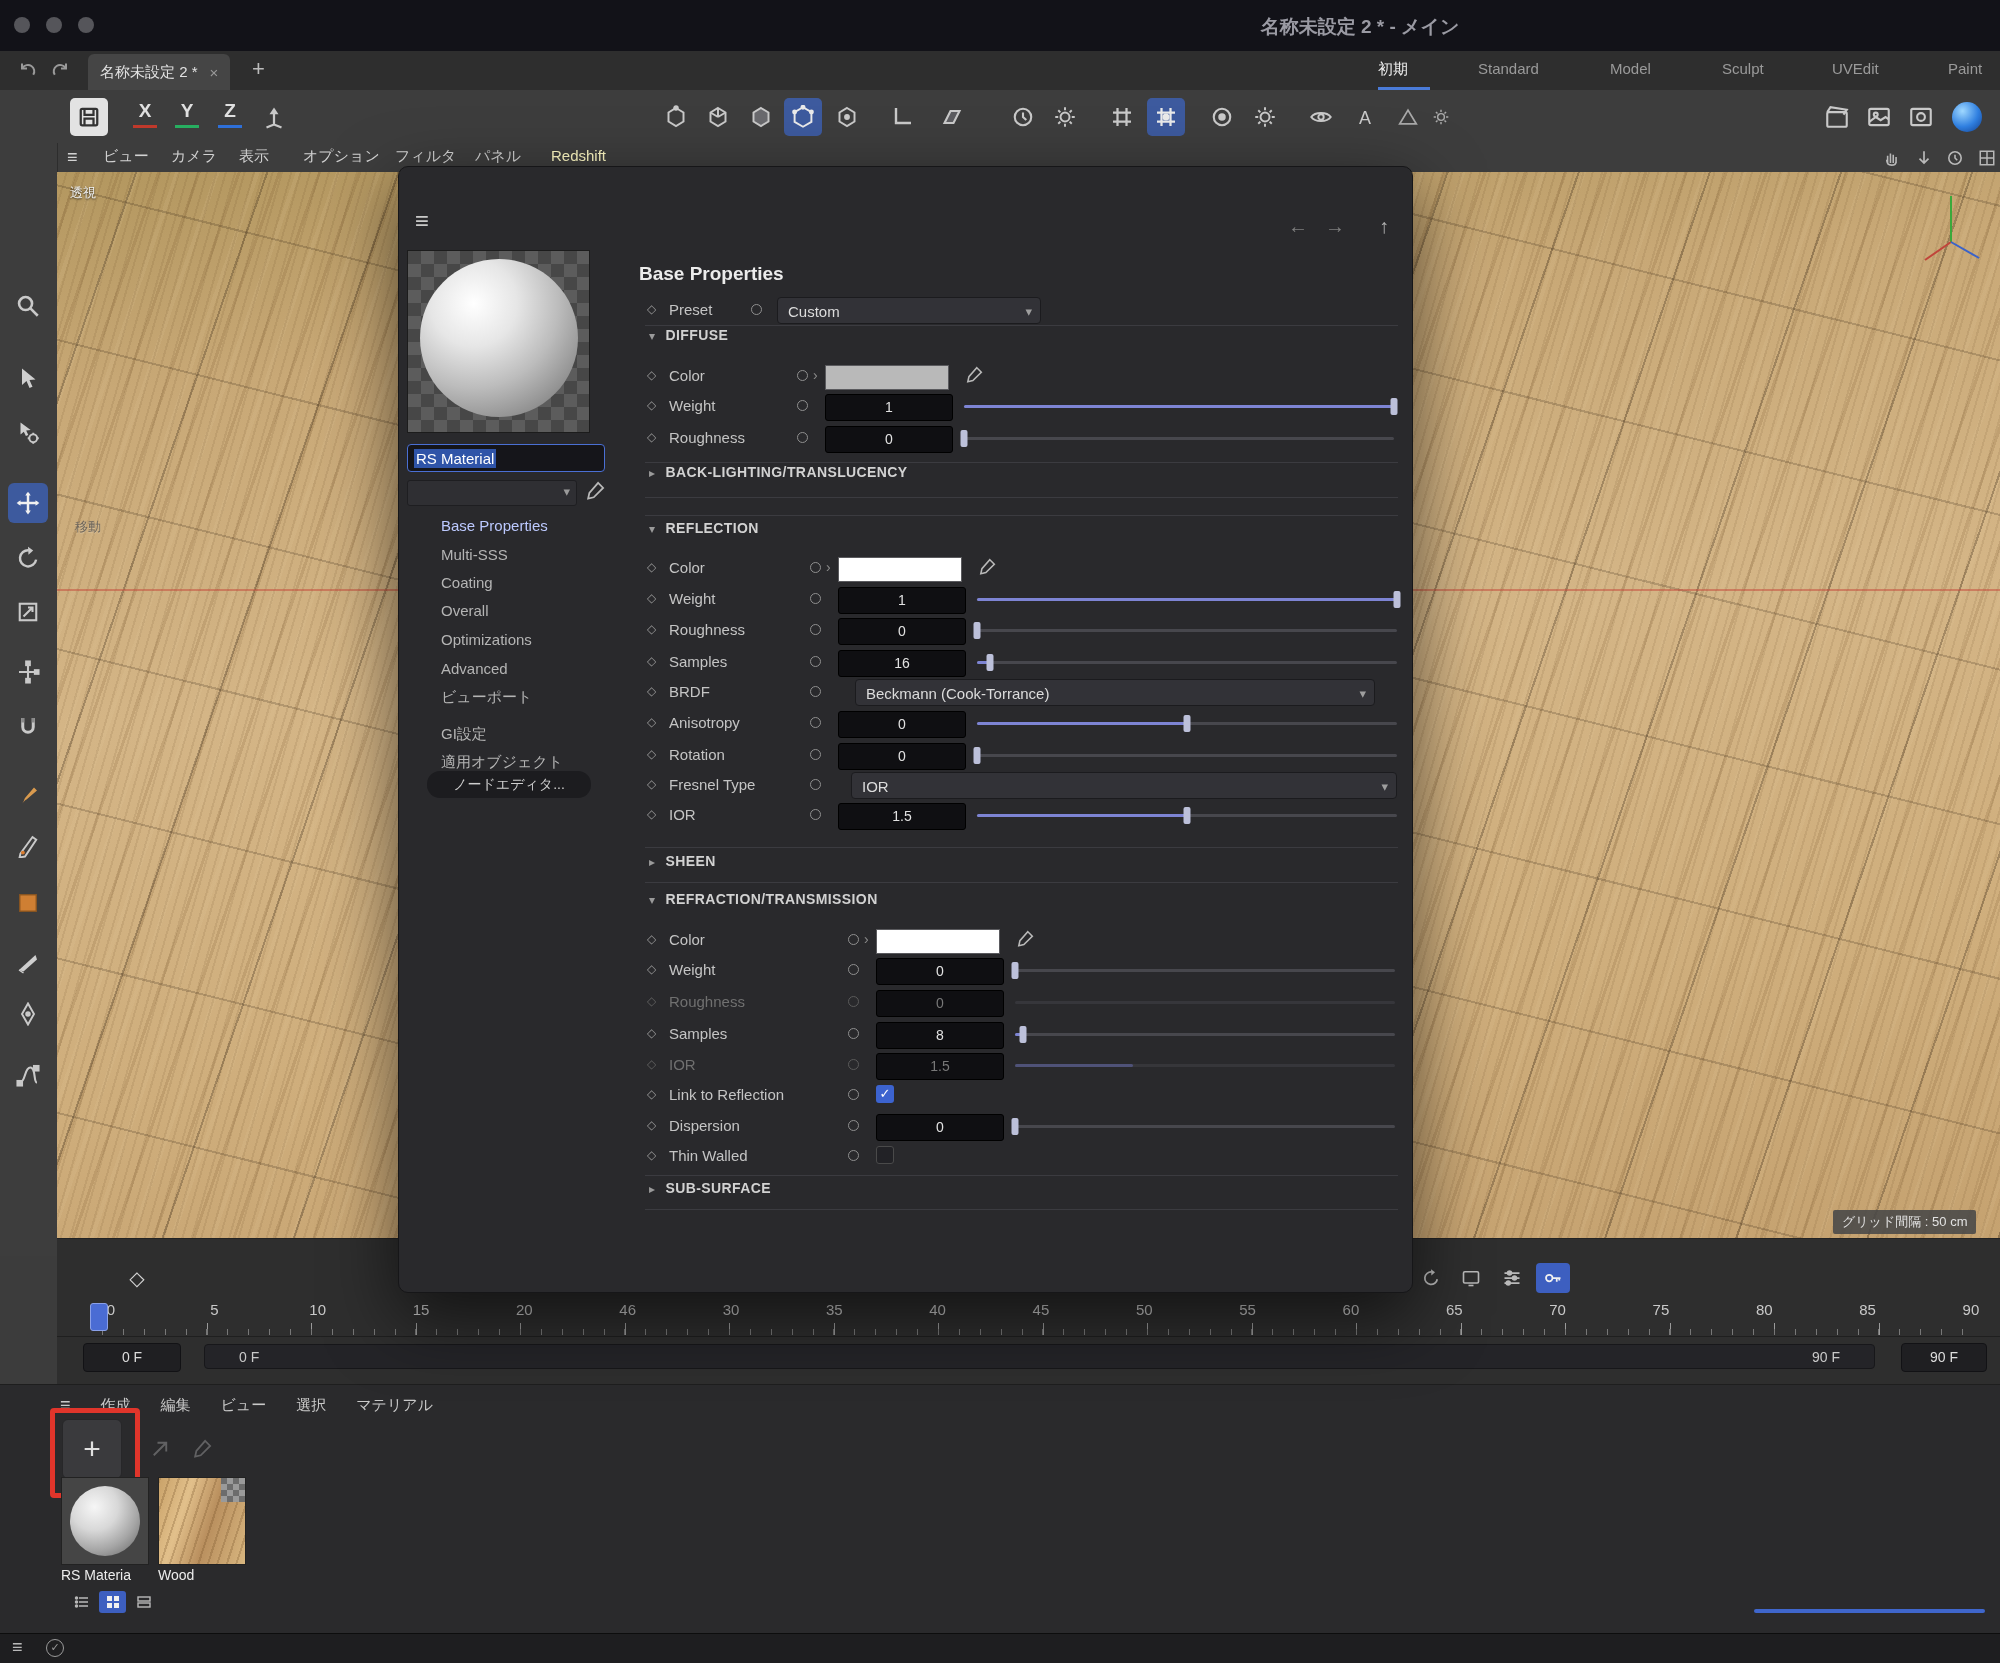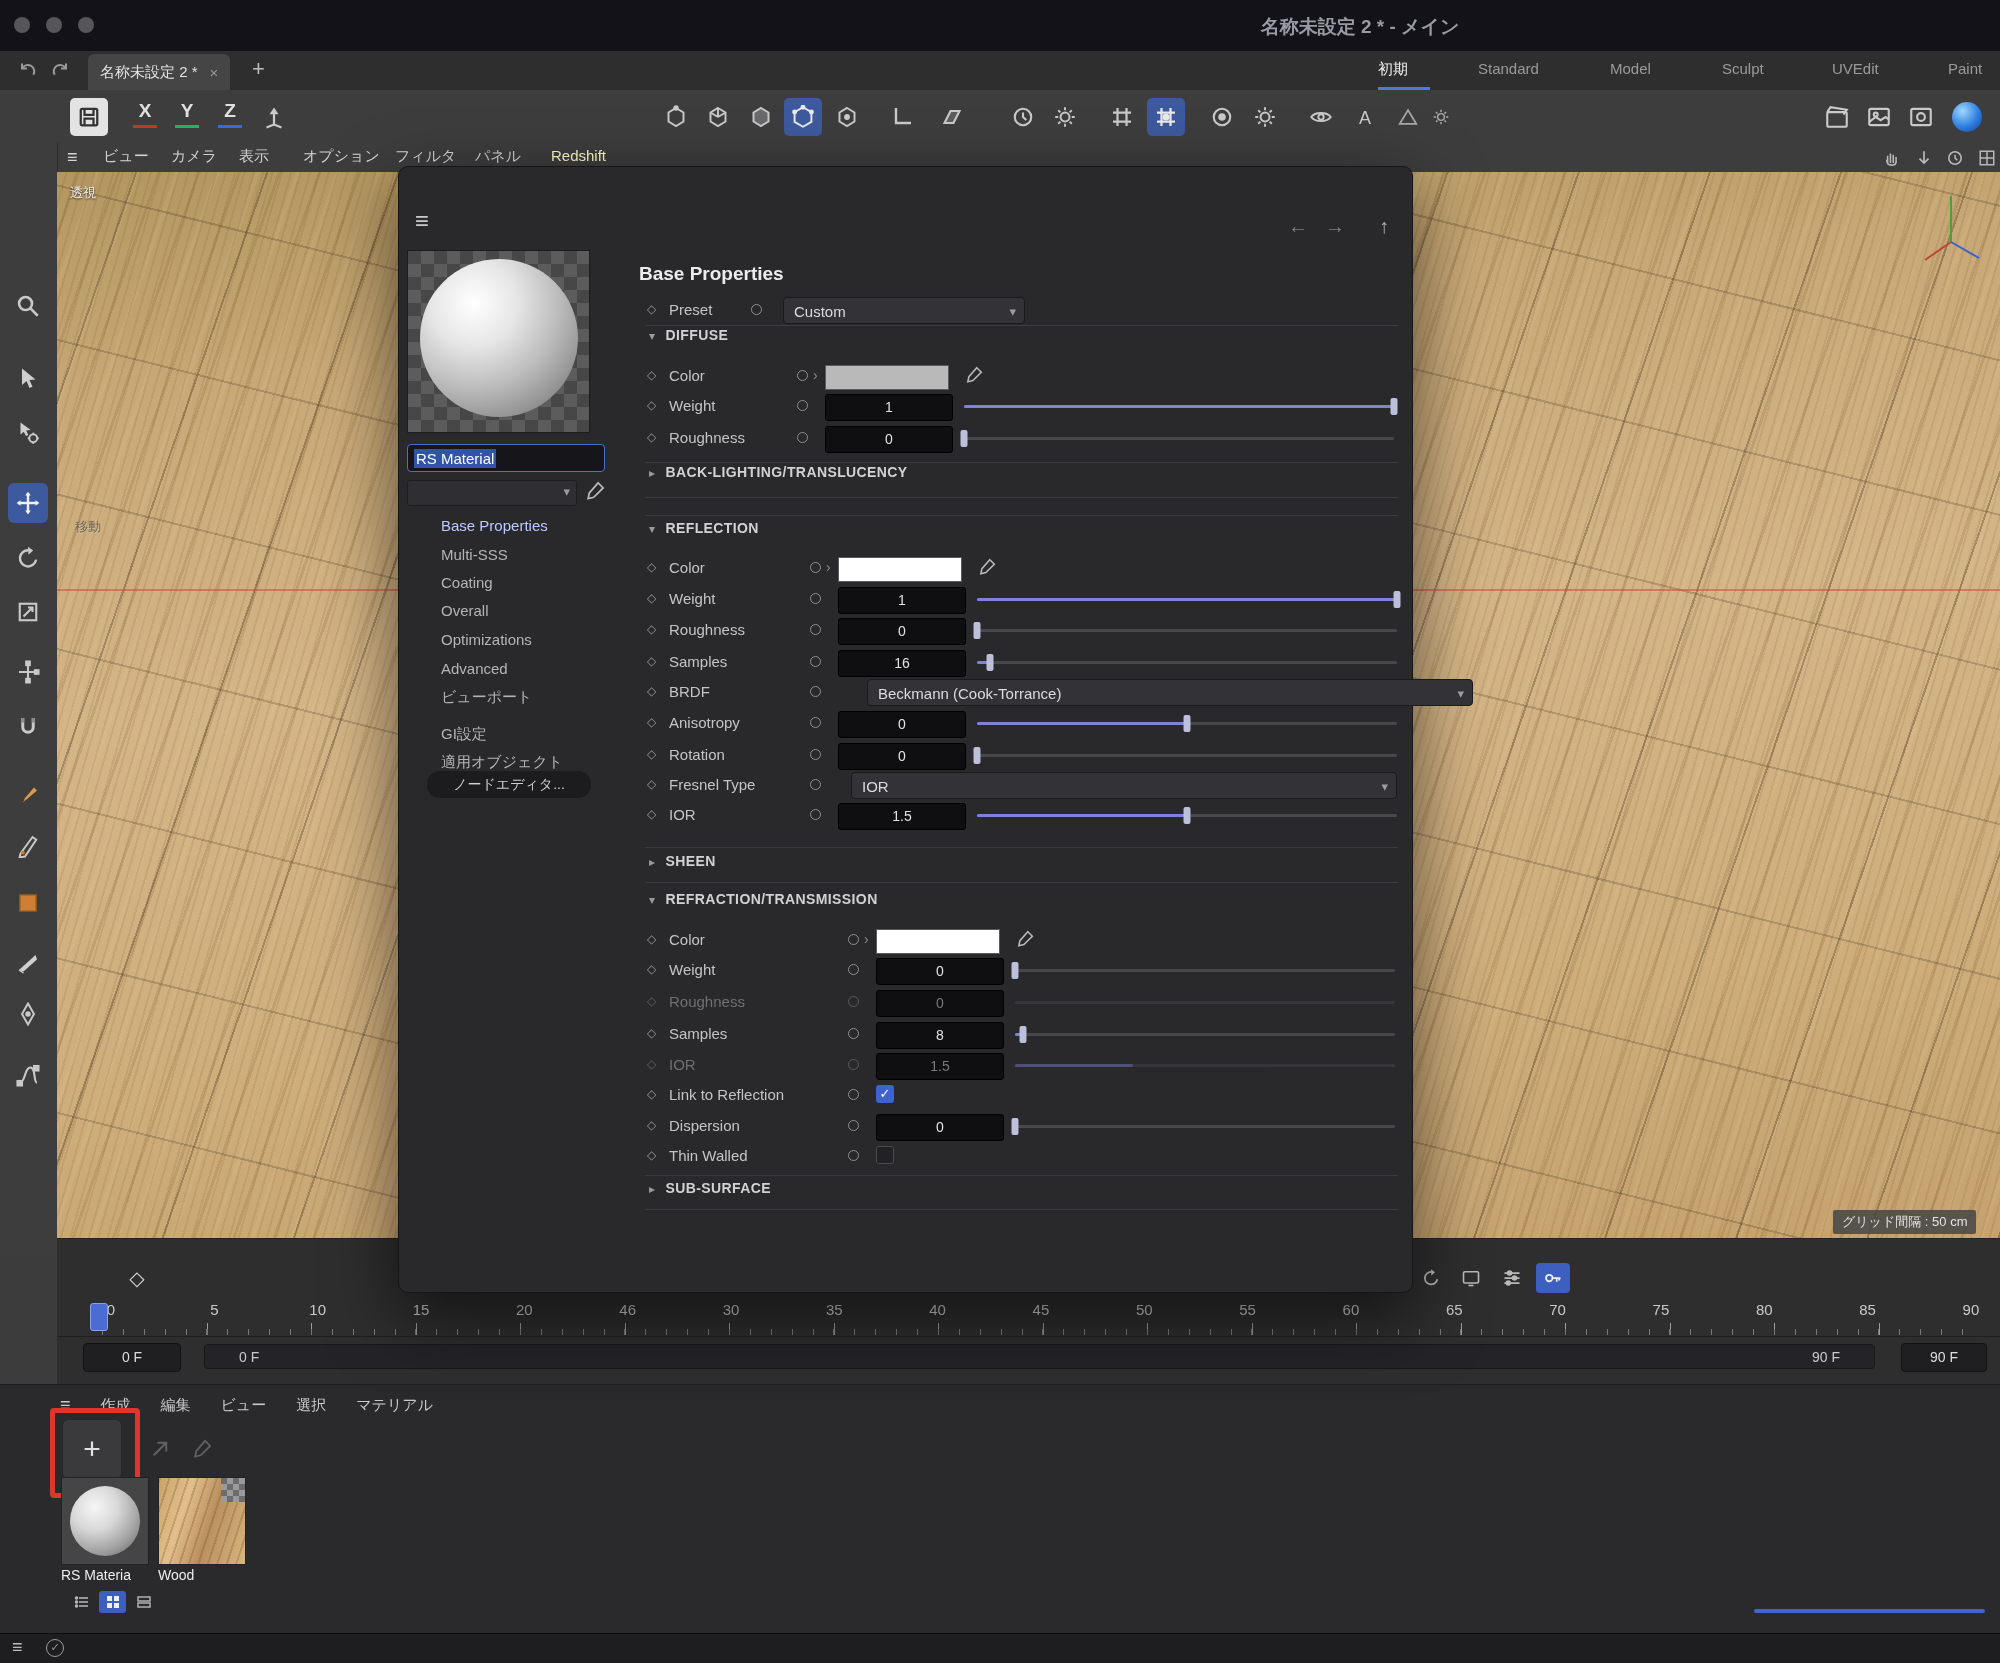--- a/index.html
+++ b/index.html
@@ -610,21 +610,21 @@
     <span class="navitem" style="top:586px">適用オブジェクト</span>
     <div id="nodebtn">ノードエディタ...</div>
 
     <div id="pane">
       <div id="paneheader">Base Properties</div>
 
       <div class="row" style="top:130px">
         <span class="dia">◇</span>
         <span class="lab">Preset</span>
         <span class="oc" style="left:112px"></span>
-        <span class="dd" style="left:144px;width:242px">
+        <span class="dd" style="left:138px;width:264px">
           <span>Custom</span><i class="caret">▾</i>
         </span>
       </div>
 
       <div class="hair" style="top:158px"></div>
 
       <div class="sect" style="top:160px"><i class="chev">▾</i><span>DIFFUSE</span></div>
 
       <div class="row" style="top:196px">
         <span class="dia">◇</span>
@@ -704,21 +704,21 @@
         <span class="nb" style="left:199px;width:126px">16</span>
         <span class="sl" style="left:338px;width:420px">
             <i class="fill" style="width:3%"></i>
             <i class="hd" style="left:3%"></i>
           </span>
       </div>
       <div class="row" style="top:512px">
         <span class="dia">◇</span>
         <span class="lab">BRDF</span>
         <span class="oc" style="left:171px"></span>
-        <span class="dd" style="left:228px;width:606px">
+        <span class="dd" style="left:216px;width:520px">
           <span>Beckmann (Cook-Torrance)</span><i class="caret">▾</i>
         </span>
       </div>
       <div class="row" style="top:543px">
         <span class="dia">◇</span>
         <span class="lab">Anisotropy</span>
         <span class="oc" style="left:171px"></span>
         <span class="nb" style="left:199px;width:126px">0</span>
         <span class="sl" style="left:338px;width:420px">
             <i class="fill" style="width:50%"></i>

